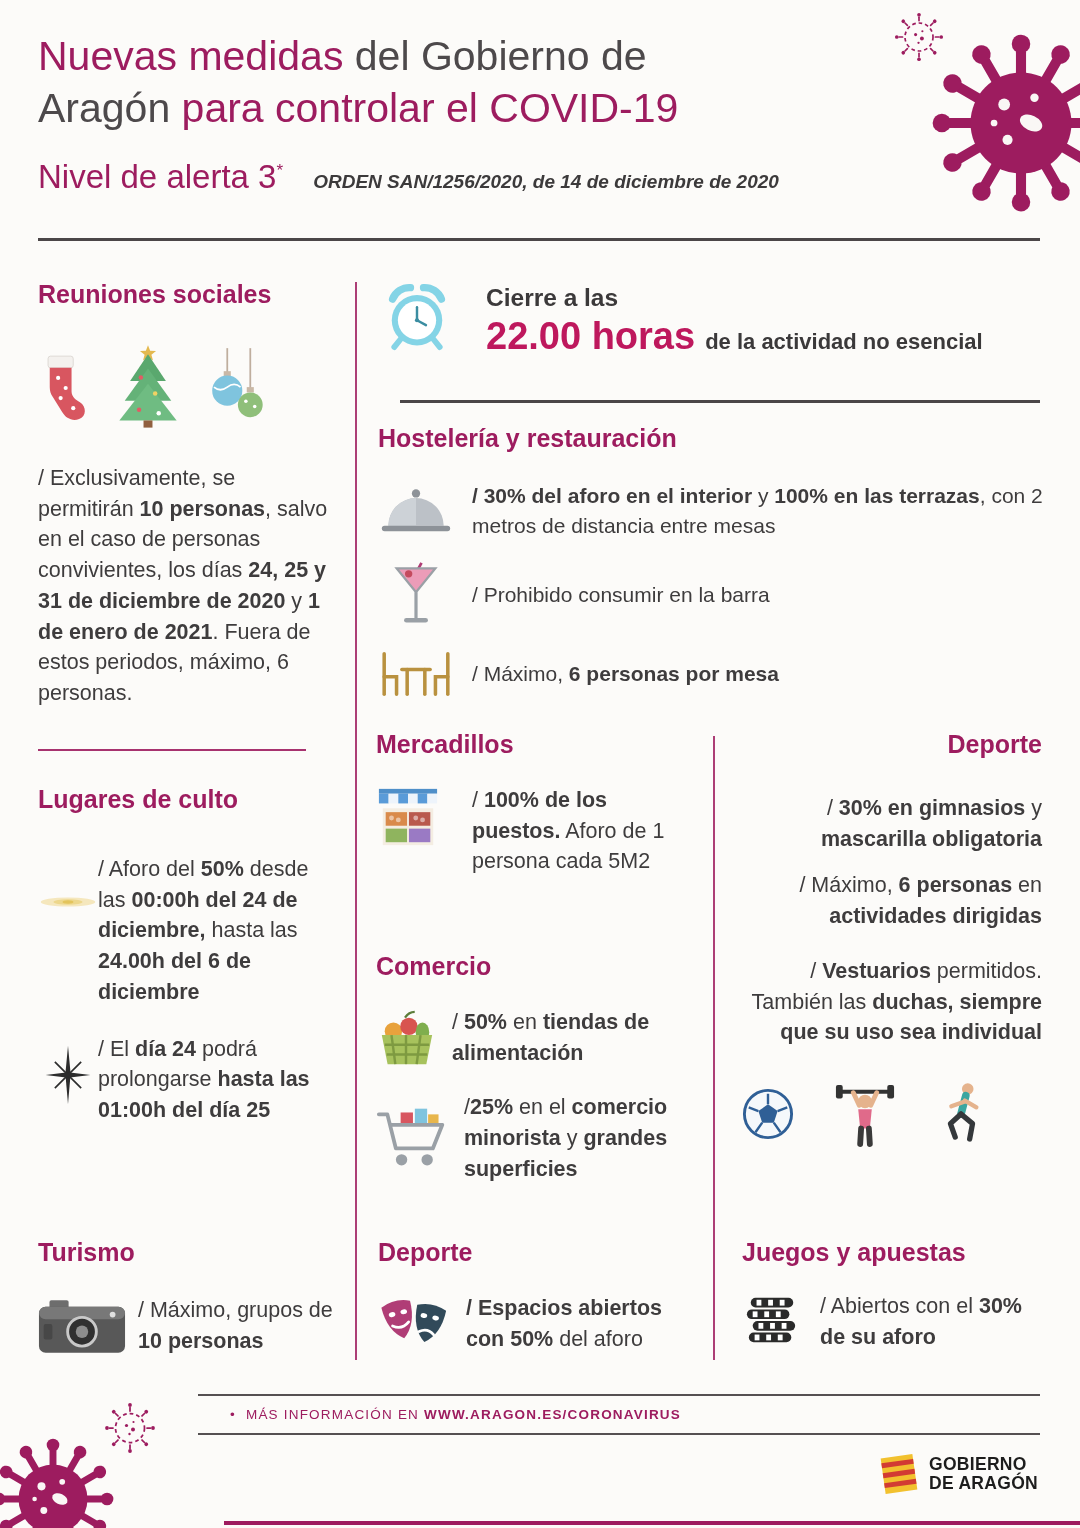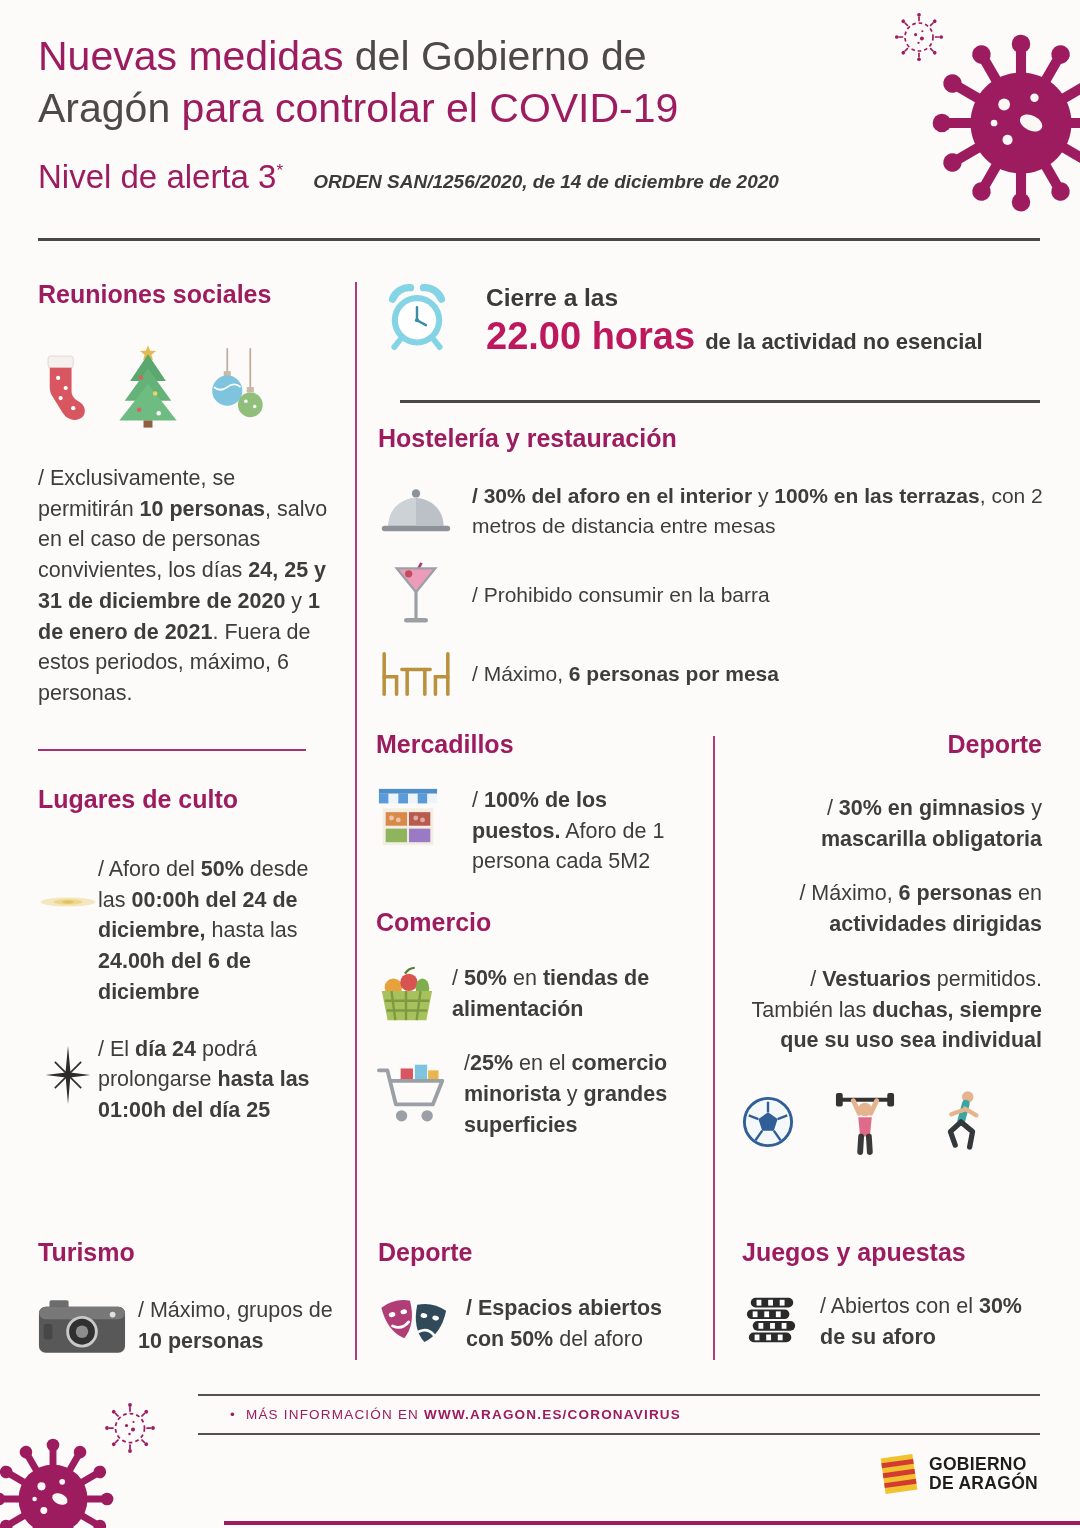--- a/index.html
+++ b/index.html
@@ -68,31 +68,31 @@
   
   .sec-hosteleria { position:absolute; left:378px; top:424px; width:668px; }
   .h-item { display:flex; gap:18px; margin-top:20px; align-items:center; }
   .h-item .icon-col { width:76px; }
   .h-item .txt { font-size:21px; flex:1; }
   .h-item-1 { margin-top:28px; }
 
   
   .sec-mercadillos { position:absolute; left:376px; top:730px; width:322px; }
   .sec-mercadillos .item { margin-top:26px; gap:32px; }
-  .sec-comercio { position:absolute; left:376px; top:908px; width:322px; }
+  .sec-comercio { position:absolute; left:376px; top:952px; width:322px; }
   .sec-comercio .item { gap:16px; align-items:center; }
   .comercio-item1 { margin-top:26px; }
   .comercio-item2 { margin-top:24px; }
   .sec-cultura { position:absolute; left:378px; top:1238px; width:322px; }
   .sec-cultura .item { margin-top:26px; gap:16px; align-items:center;justify-content:space-between; }
 
   
   .sec-deporte { position:absolute; left:742px; top:730px; width:300px;text-align:right; }
   .dep-p1 { margin-top:34px; }
-  .dep-p2 { margin-top:24px; }
+  .dep-p2 { margin-top:16px; }
   .dep-p3 { margin-top:24px; }
   .sport-icons { display:flex; gap:40px; align-items:center; margin-top:32px; }
   .sec-juegos { position:absolute; left:742px; top:1238px; width:300px; }
   .sec-juegos .item { margin-top:24px; gap:18px; align-items:center; }
 
   
   .footer-info {
     position:absolute; left:198px; top:1394px; width:842px;
     border-top:2px solid #555052; border-bottom:2px solid #555052;
     padding:11px 0 11px 32px; display:flex; align-items:center; gap:10px;

